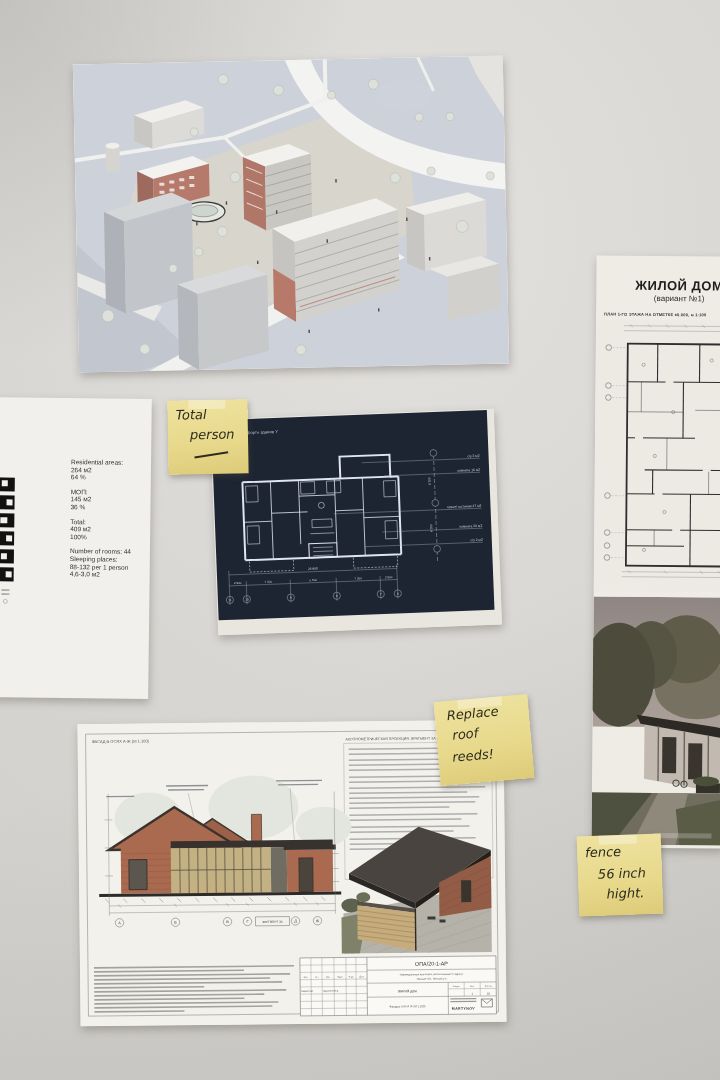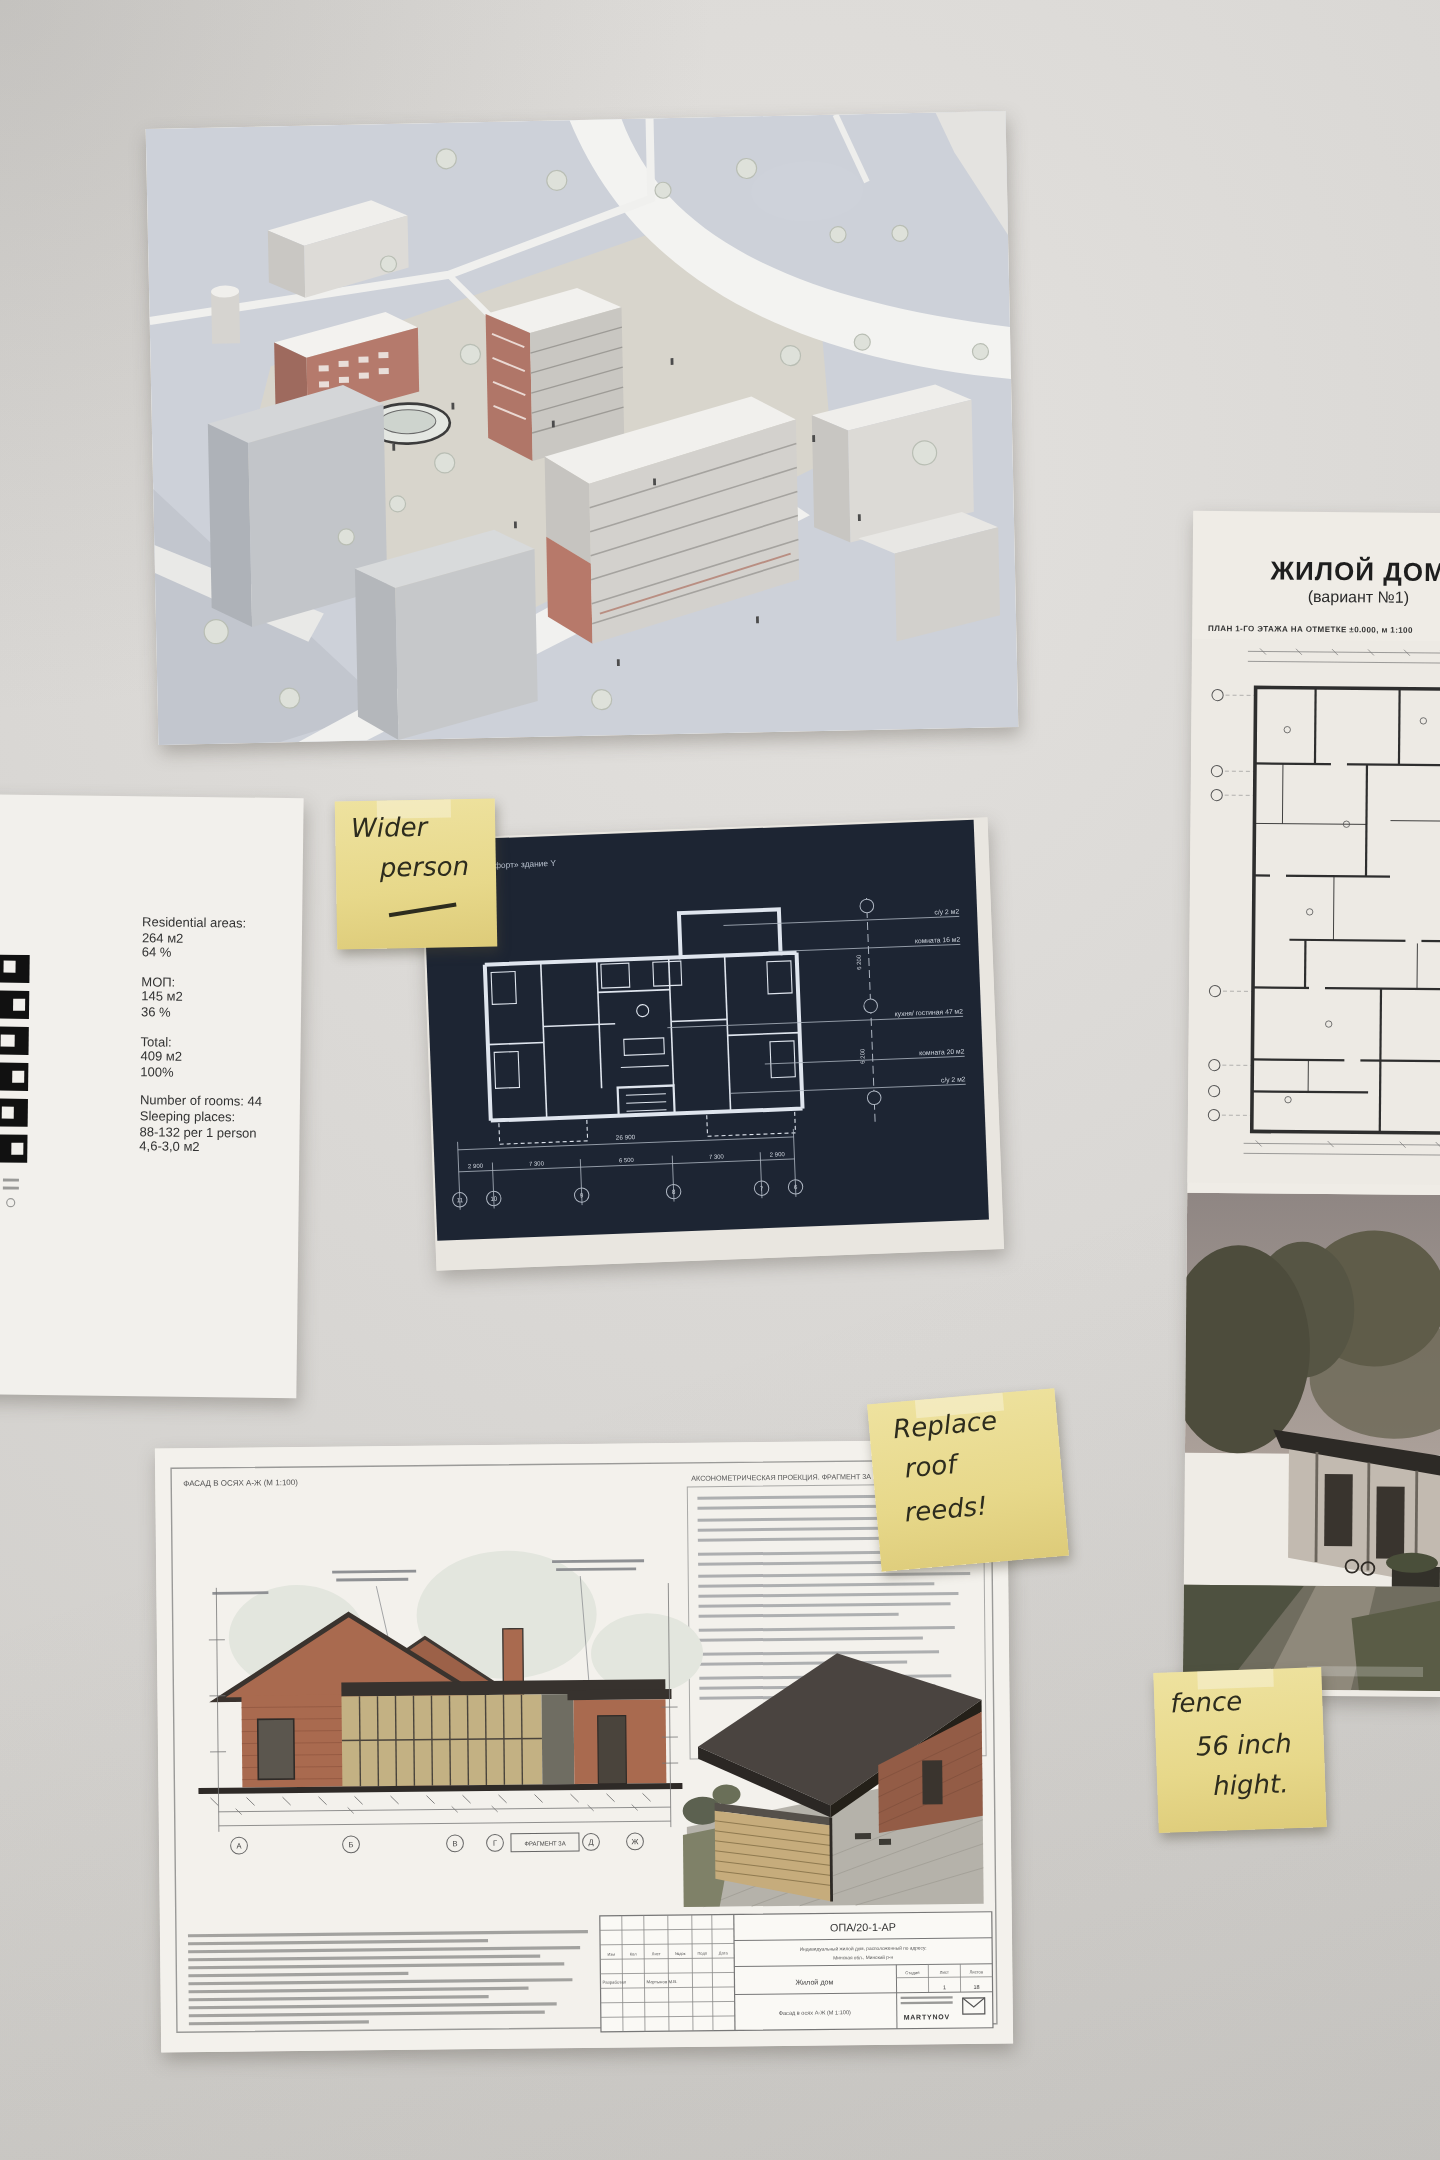--- a/index.html
+++ b/index.html
@@ -674,21 +674,21 @@
         <text x="163" y="53.5" font-size="3.5" font-weight="bold" fill="#333" text-anchor="middle" letter-spacing=".4">MARTYNOV</text>
         <g stroke="#555" stroke-width=".6" fill="none">
           <rect x="181" y="43" width="11" height="8"></rect>
           <path d="M181,43 l5.5,4.5 l5.5,-4.5"></path>
         </g>
       </g>
     </svg>
   </div>
 
   <div class="sticky s1">
-    <span class="hand" style="left:8px;top:8px">Wider</span>
+    <span class="hand" style="left:8px;top:8px">Total</span>
     <span class="hand" style="left:22px;top:28px">person</span>
     <span class="uline" style="left:26px;top:54px;width:34px"></span>
   </div>
   <div class="sticky s2">
     <span class="hand" style="left:12px;top:8px">Replace</span>
     <span class="hand" style="left:16px;top:28px">roof</span>
     <span class="hand" style="left:14px;top:50px">reeds!</span>
   </div>
   <div class="sticky s3">
     <span class="hand" style="left:8px;top:10px">fence</span>

